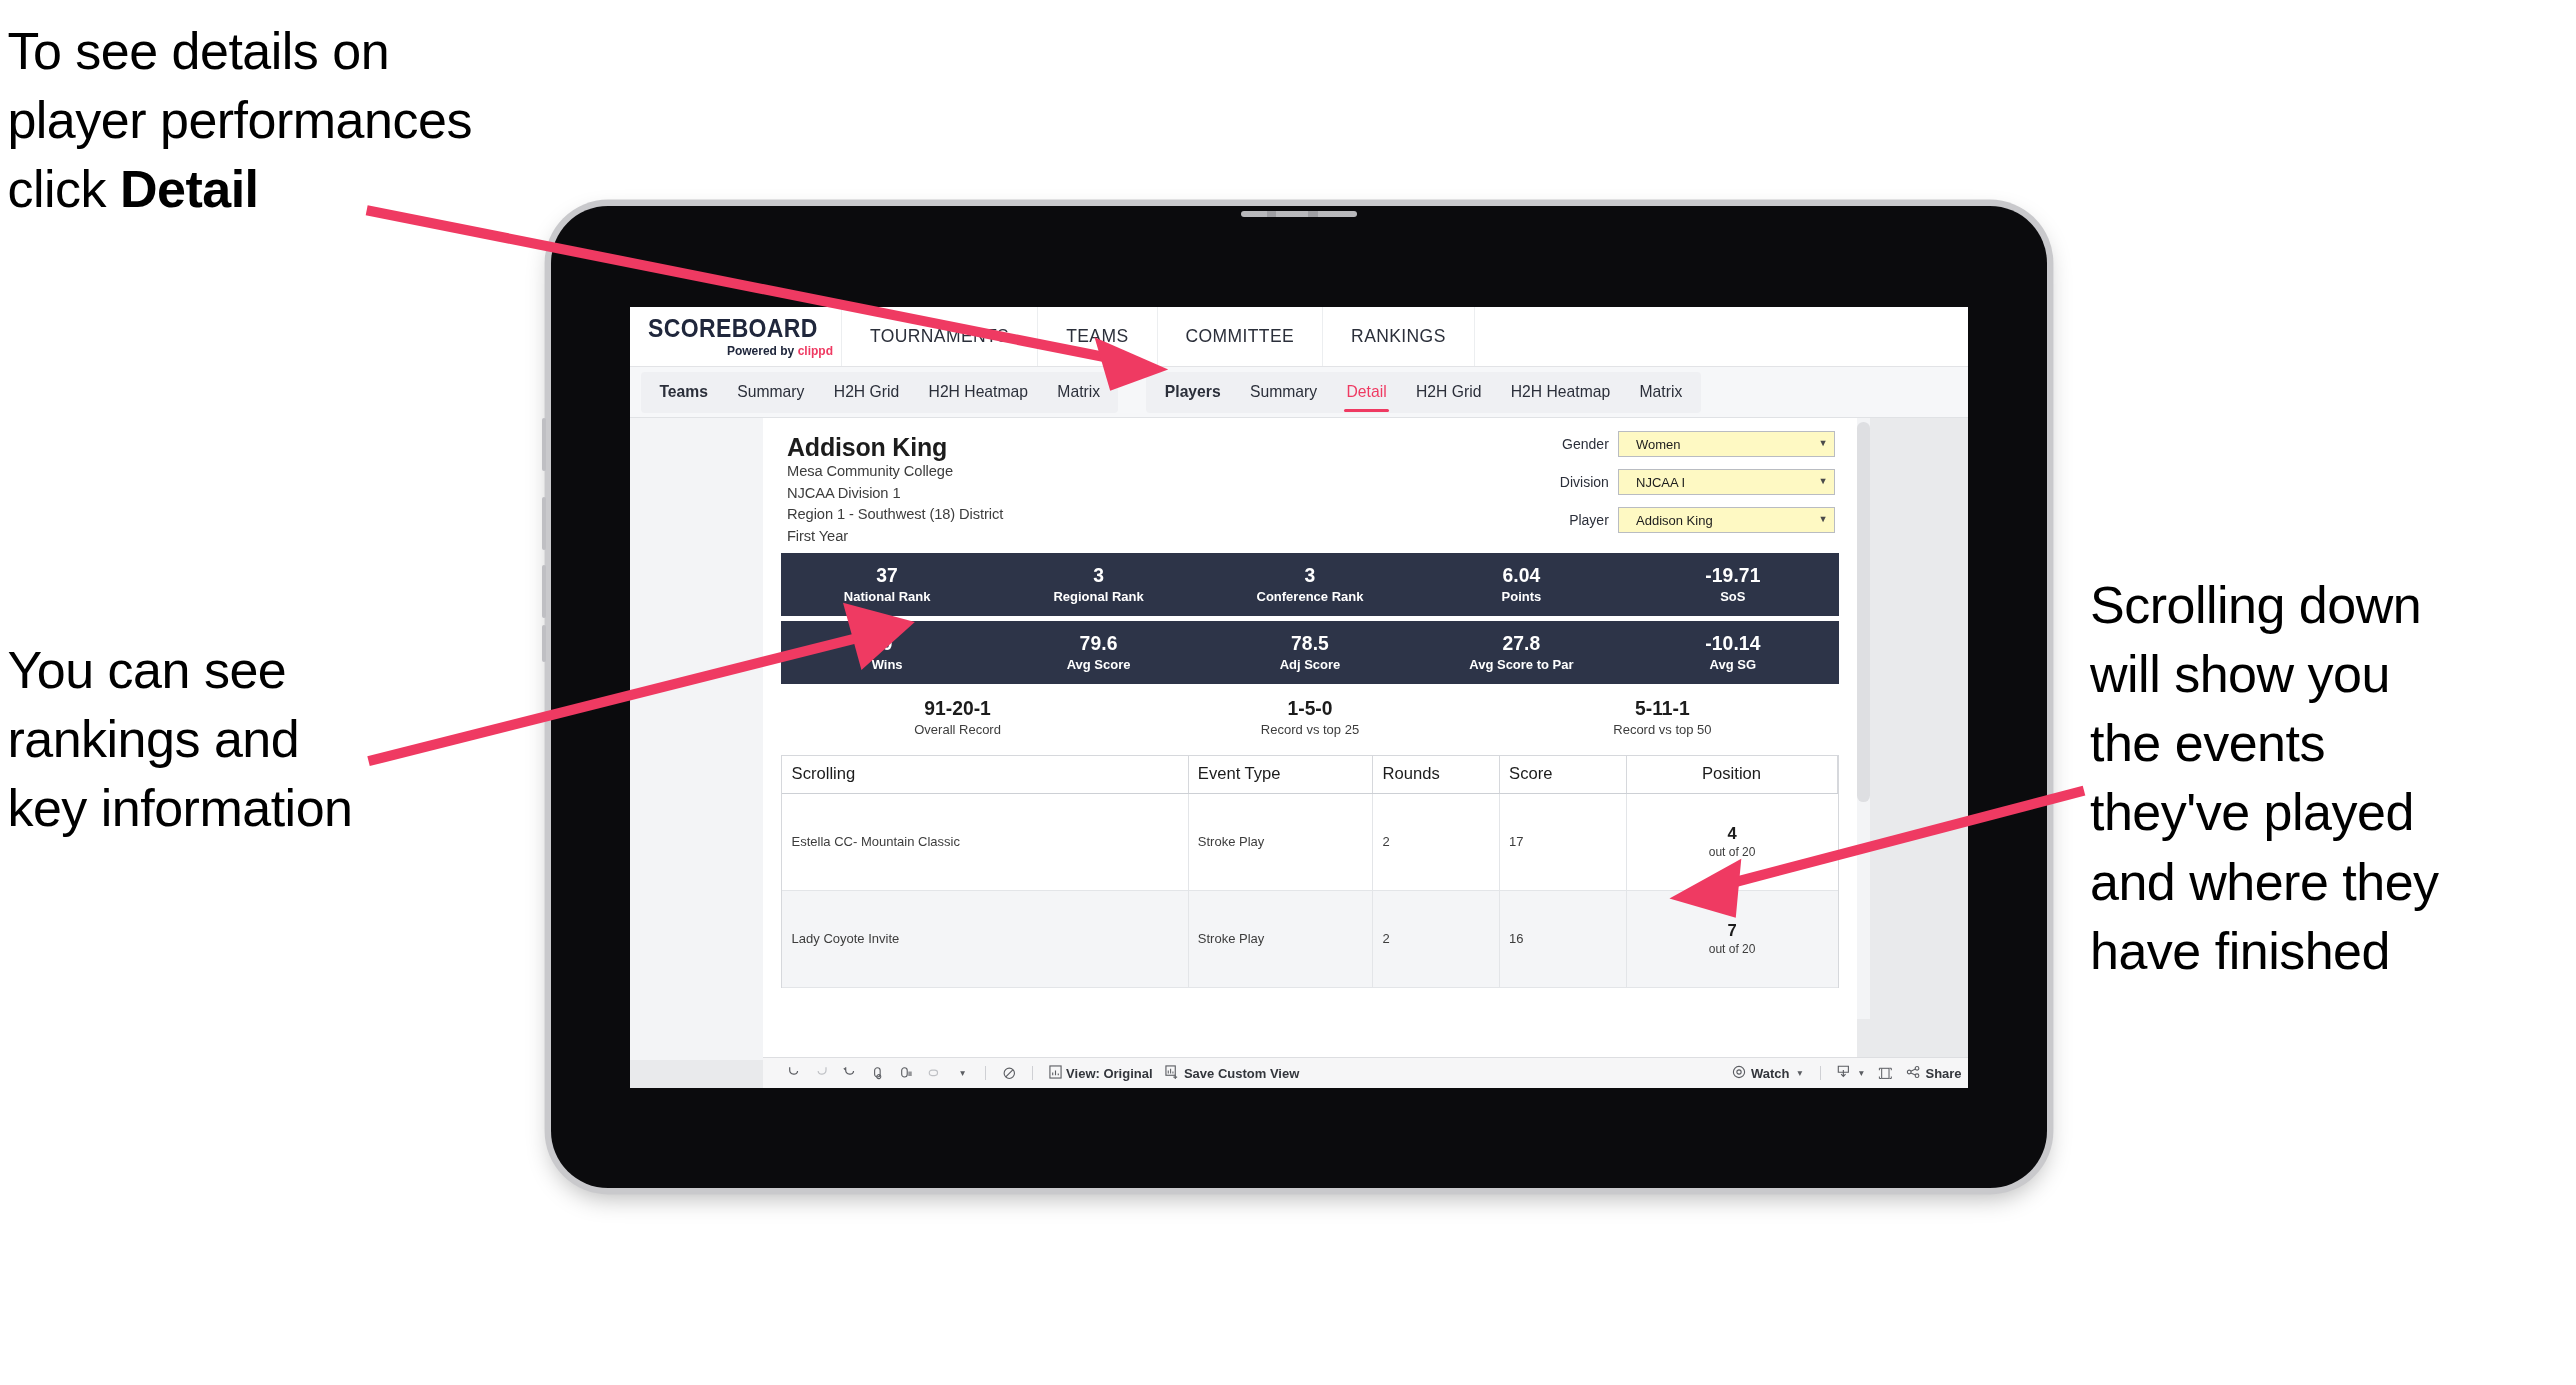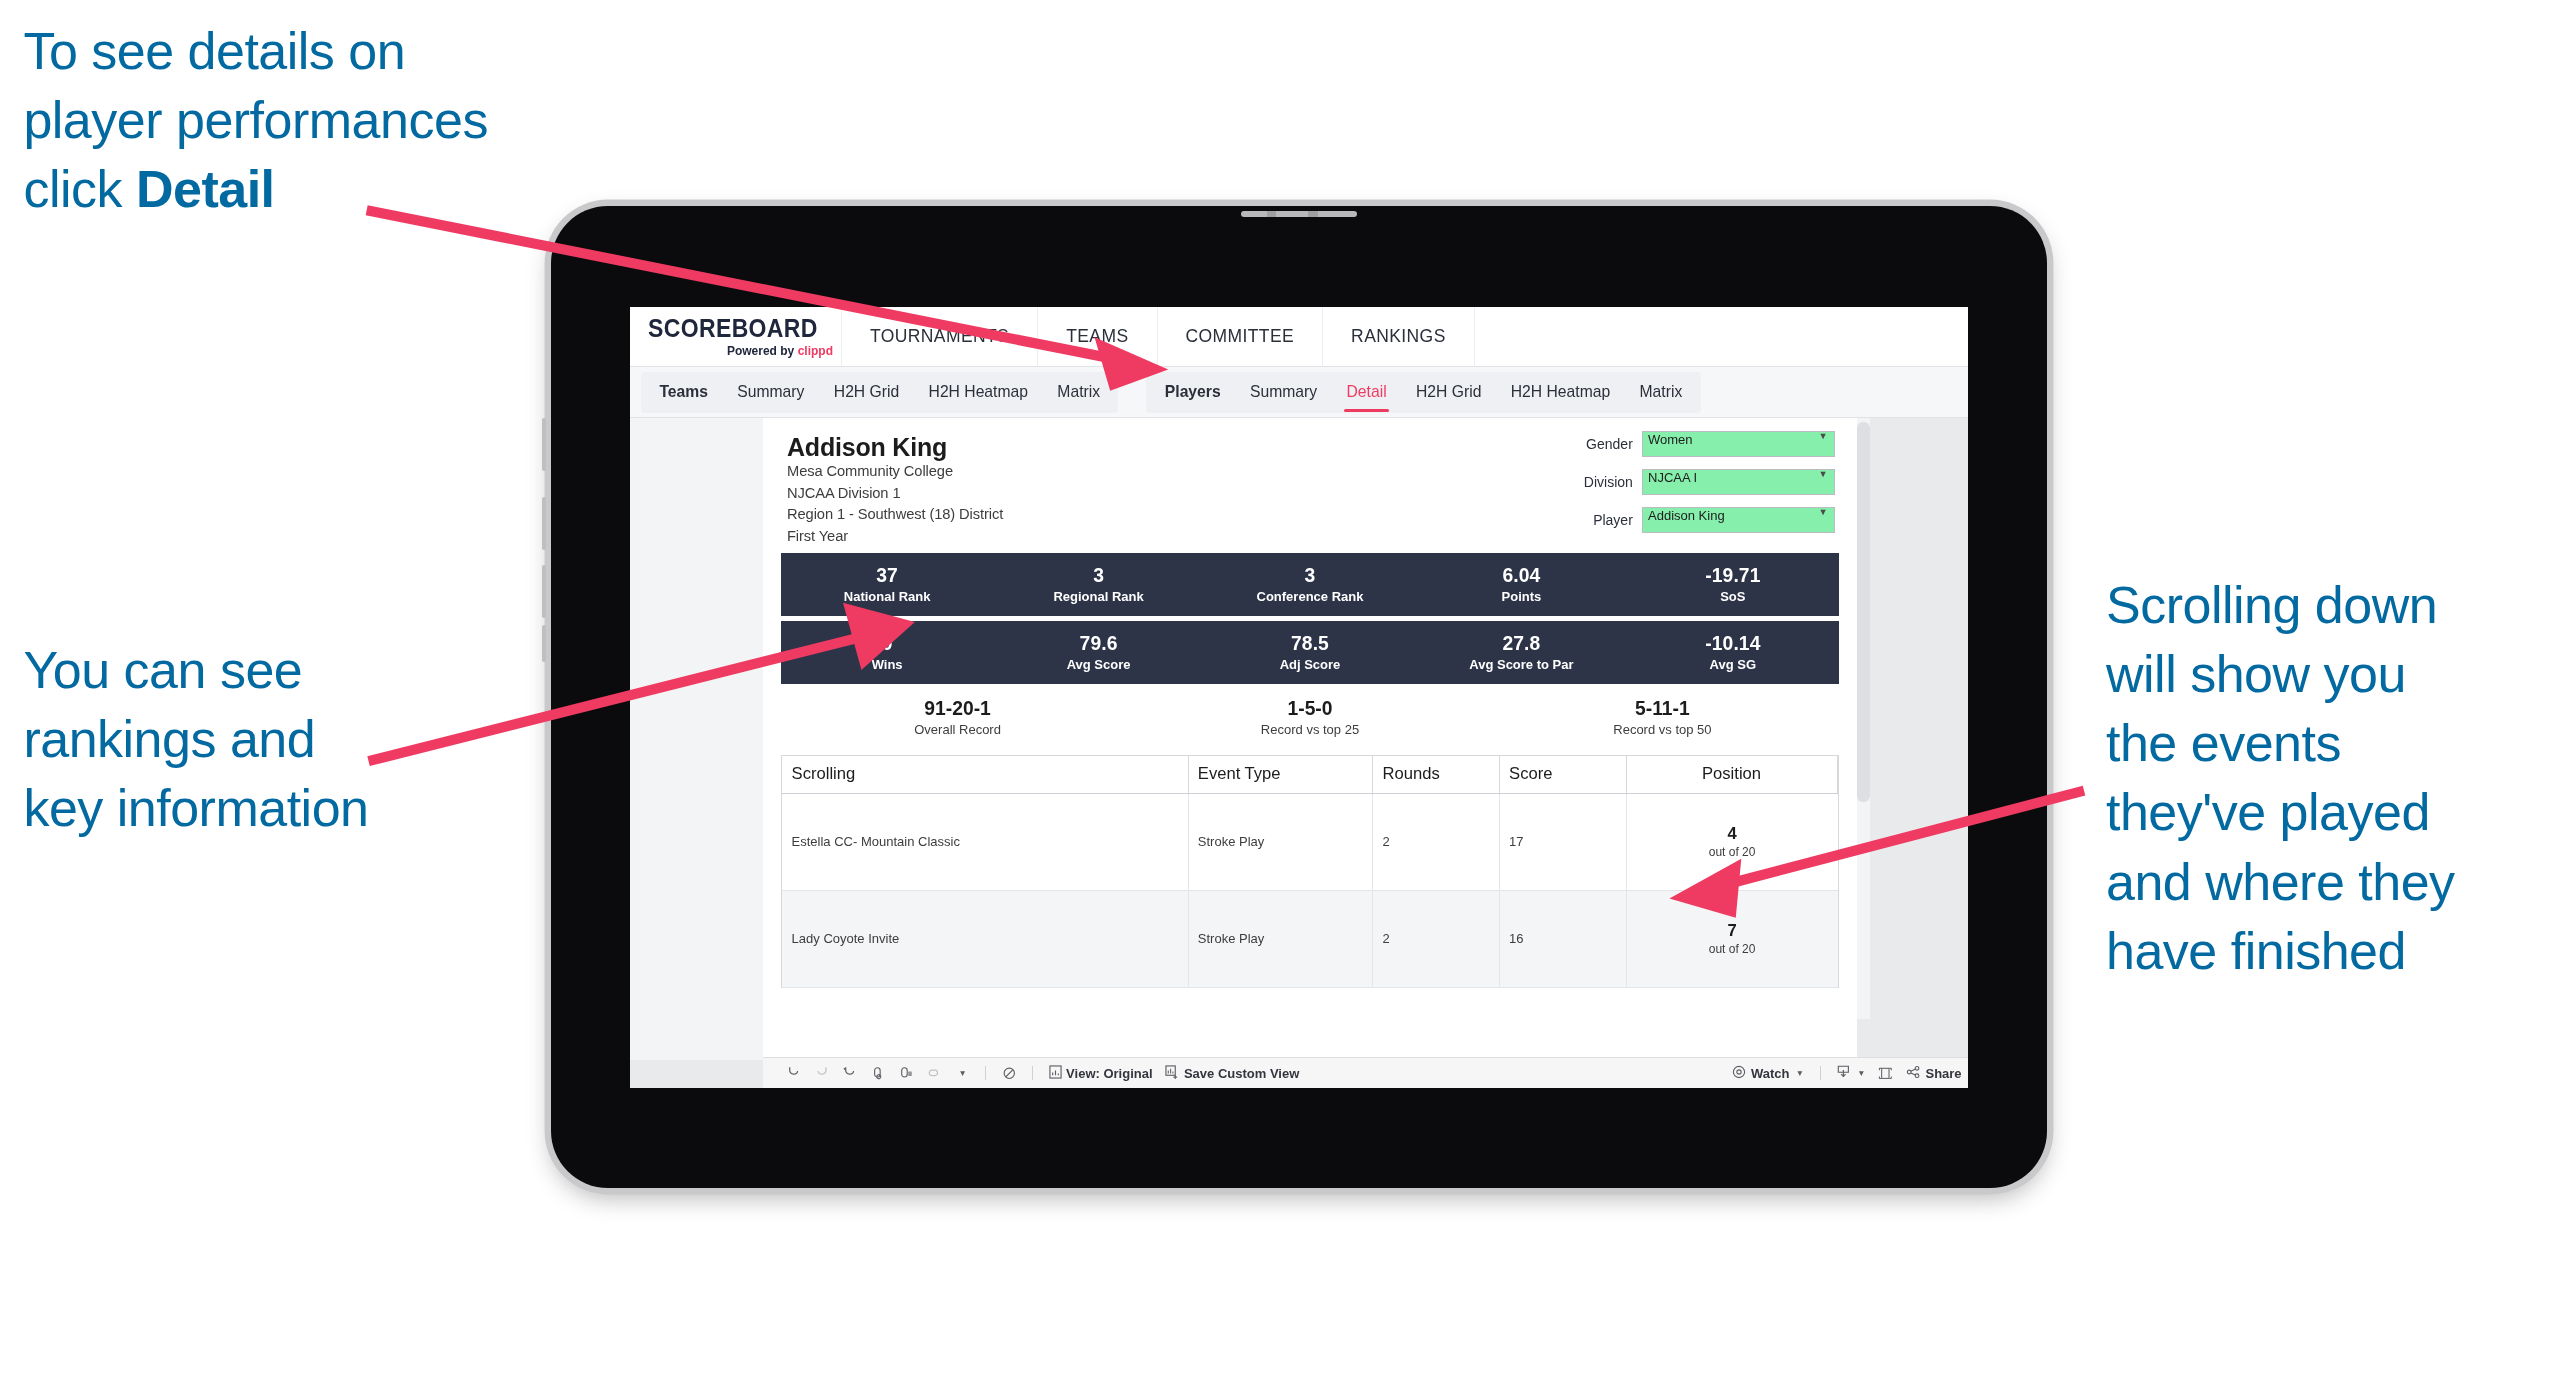--- a/index.html
+++ b/index.html
@@ -12,27 +12,26 @@
     height: 1386px;
     position: relative;
     overflow: hidden;
     font-family: "Liberation Sans", sans-serif;
     -webkit-font-smoothing: antialiased;
   }
 
   
   .annot {
     position: absolute;
-    color: #0369a1;
+    color: #000000;
     font-family: "Liberation Sans", sans-serif;
     font-size: 52px;
     line-height: 1.33;
     letter-spacing: -0.5px;
     white-space: pre-line;
-    margin-left: 16px;
   }
   .annot b { font-weight: 700; }
 
   #annot-top-left   { left: 7.4px;  top: 16.6px;  width: 571px; }
   #annot-mid-left   { left: 7.4px;  top: 636px; width: 516px; }
   #annot-right      { left: 2090px; top: 571px; width: 479px; }
 
   
   #arrow-layer {
     position: absolute;
@@ -261,24 +260,24 @@
   .filter-label {
     font-size: 14px;
     color: #2b2f3a;
     margin-right: 9.2px;
     white-space: nowrap;
   }
   .filter-select {
     width: 181px;
     height: 24px;
     border: 0.9px solid #b9bcc2;
-    background: #86efac;
-    display: flex;
-    align-items: flex-start;
-    padding: 0 5px;
+    background: #fef9c3;
+    display: flex;
+    align-items: center;
+    padding: 0 17px;
     font-size: 13px;
     color: #1c1c1c;
     position: relative;
     cursor: pointer;
   }
   .filter-select .caret {
     position: absolute;
     right: 6.4px;
     font-size: 9.2px;
     color: #4a4a4a;

